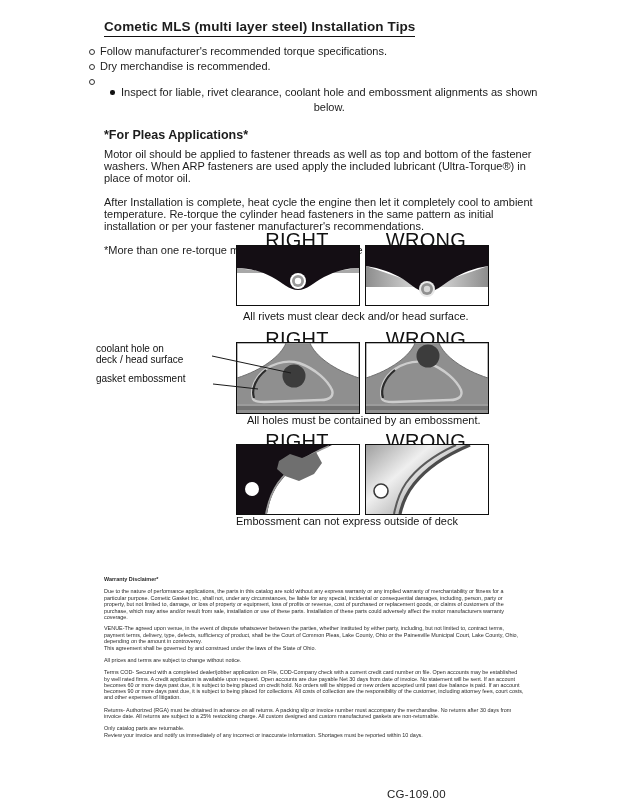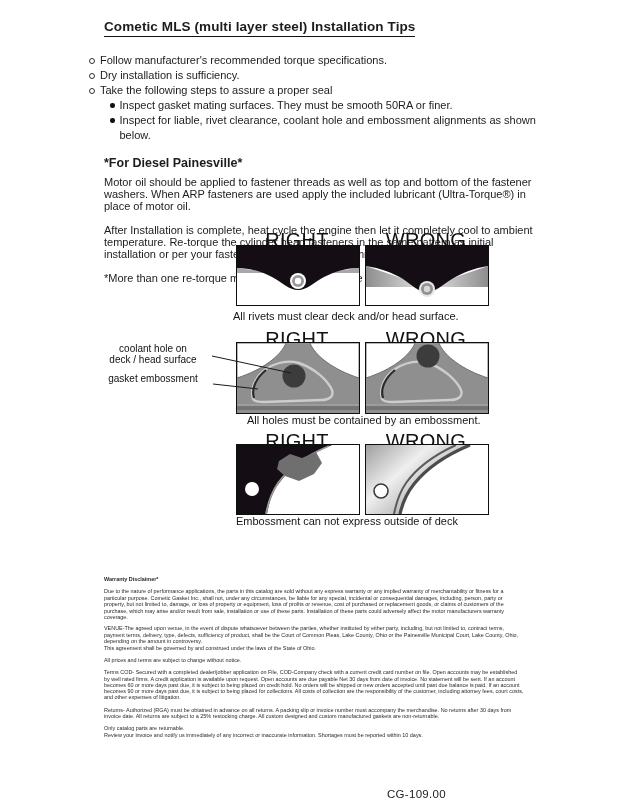--- a/index.html
+++ b/index.html
@@ -4,37 +4,37 @@
 <style>
   html,body{margin:0;padding:0;background:#e8e8e8;}
   .page{
     position:relative;width:618px;height:800px;background:#ffffff;
     font-family:"Liberation Sans","DejaVu Sans",sans-serif;color:#1c1c1c;
     overflow:hidden;margin:0 auto;
   }
   
   .top-col{position:absolute;left:89px;top:17px;width:450px;}
   .doc-title{
-    display:inline-block;margin:0 0 16px 15px;font-size:13.5px;font-weight:bold;
+    display:inline-block;margin:0 0 7px 15px;font-size:13.5px;font-weight:bold;
     border-bottom:1.8px solid #111;padding-bottom:2px;letter-spacing:.1px;
   }
-  .tips{list-style:none;margin:0;padding:0;font-size:11px;}
+  .tips{list-style:none;margin:0;padding:0;font-size:11px;text-align:center;}
   .tip-row{display:flex;align-items:flex-start;line-height:15px;}
   .ring{flex:0 0 auto;width:4px;height:4px;border:1.2px solid #333;border-radius:50%;margin:5px 5px 0 0;}
   .sub-row{padding-left:21px;}
   .dot{flex:0 0 auto;width:4.5px;height:4.5px;background:#111;border-radius:50%;margin:5px 5px 0 0;}
   .diesel{margin-top:13px;padding-left:15px;width:435px;}
   .diesel-h{font-size:12.5px;font-weight:bold;margin:0 0 6px 0;}
   .body-p{font-size:11px;line-height:12px;margin:0 0 12px 0;}
   
   .dg-label{position:absolute;width:122px;text-align:center;font-size:20px;font-weight:500;letter-spacing:.3px;color:#111;}
   .panel{position:absolute;}
   .panel svg{display:block;border:1.6px solid #0e0e0e;}
   .dg-caption{position:absolute;font-size:11px;line-height:13px;color:#161616;}
-  .callout{position:absolute;left:96px;width:114px;text-align:center;font-size:10px;line-height:10.5px;color:#111;}
+  .callout{position:absolute;left:96px;width:114px;text-align:left;font-size:10px;line-height:10.5px;color:#111;}
   .pointer-overlay{position:absolute;left:0;top:0;width:618px;height:800px;pointer-events:none;}
   
   .disclaimer{
     position:absolute;left:104px;top:576px;width:494px;
     transform:scale(0.85);transform-origin:0 0;
     font-size:6.4px;line-height:7.4px;color:#2a2a2a;
   }
   .disclaimer .dh{font-weight:bold;margin:0 0 7px 0;}
   .disclaimer p{margin:0 0 7px 0;}
   .disclaimer p.tight{margin:0;}
@@ -48,38 +48,33 @@
   <div class="top-col">
     <h1 class="doc-title">Cometic MLS (multi layer steel) Installation Tips</h1>
 
     <ul class="tips">
       <li class="tip-row">
         <span class="ring"></span>
         <span>Follow manufacturer's recommended torque specifications.</span>
       </li>
       <li class="tip-row">
         <span class="ring"></span>
-        <span>Dry installation is sufficiency.</span>
+        <span>Dry merchandise is recommended.</span>
       </li>
       <li class="tip-row">
         <span class="ring"></span>
-        <span>Take the following steps to assure a proper seal</span>
-      </li>
-      <li class="tip-row sub-row">
-        <span class="dot"></span>
-        <span>Inspect gasket mating surfaces.  They must be smooth 50RA or finer.</span>
       </li>
       <li class="tip-row sub-row">
         <span class="dot"></span>
         <span>Inspect for liable, rivet clearance, coolant hole and embossment alignments as shown below.</span>
       </li>
     </ul>
 
     <div class="diesel">
-      <h2 class="diesel-h">*For Diesel Painesville*</h2>
+      <h2 class="diesel-h">*For Pleas Applications*</h2>
       <p class="body-p">Motor oil should be applied to fastener threads as well as top and bottom of the fastener washers. When ARP fasteners are used apply the included lubricant (Ultra-Torque®) in place of motor oil.</p>
       <p class="body-p">After Installation is complete, heat cycle the engine then let it completely cool to ambient temperature. Re-torque the cylinder head fasteners in the same pattern as initial installation or per your fastener manufacturer's recommendations.</p>
       <p class="body-p">*More than one re-torque may be required to achieve proper fastener stretch*</p>
     </div>
   </div>
 
   <div class="dg-label" style="left:236px;top:229px">RIGHT</div>
   <div class="dg-label" style="left:365px;top:229px">WRONG</div>
 
   <div class="panel" style="left:236px;top:245px">
@@ -109,21 +104,21 @@
       <rect width="122" height="59" fill="#ffffff"></rect>
       <polygon points="0,20 61,41 0,41" fill="url(#wgL)"></polygon>
       <polygon points="122,20 61,41 122,41" fill="url(#wgR)"></polygon>
       <path d="M0,0 H122 V20 C108,22 96,27 86,33 C75,40 69,46 61,46 C53,46 47,40 37,33 C27,27 14,22 0,20 Z" fill="#140e14"></path>
       <circle cx="61" cy="43" r="8" fill="#e8e8e8"></circle>
       <circle cx="61" cy="43" r="6" fill="#909090"></circle>
       <circle cx="61" cy="43" r="3.2" fill="#d8d8d8"></circle>
     </svg>
   </div>
 
-  <div class="dg-caption" style="left:233px;top:310px">All rivets must clear deck and/or head surface.</div>
+  <div class="dg-caption" style="left:243px;top:310px">All rivets must clear deck and/or head surface.</div>
 
   <div class="dg-label" style="left:236px;top:328px">RIGHT</div>
   <div class="dg-label" style="left:365px;top:328px">WRONG</div>
 
   <div class="callout" style="top:344px">
     <div>coolant hole on</div>
     <div>deck / head surface</div>
   </div>
   <div class="callout" style="top:374px">gasket embossment</div>
 

